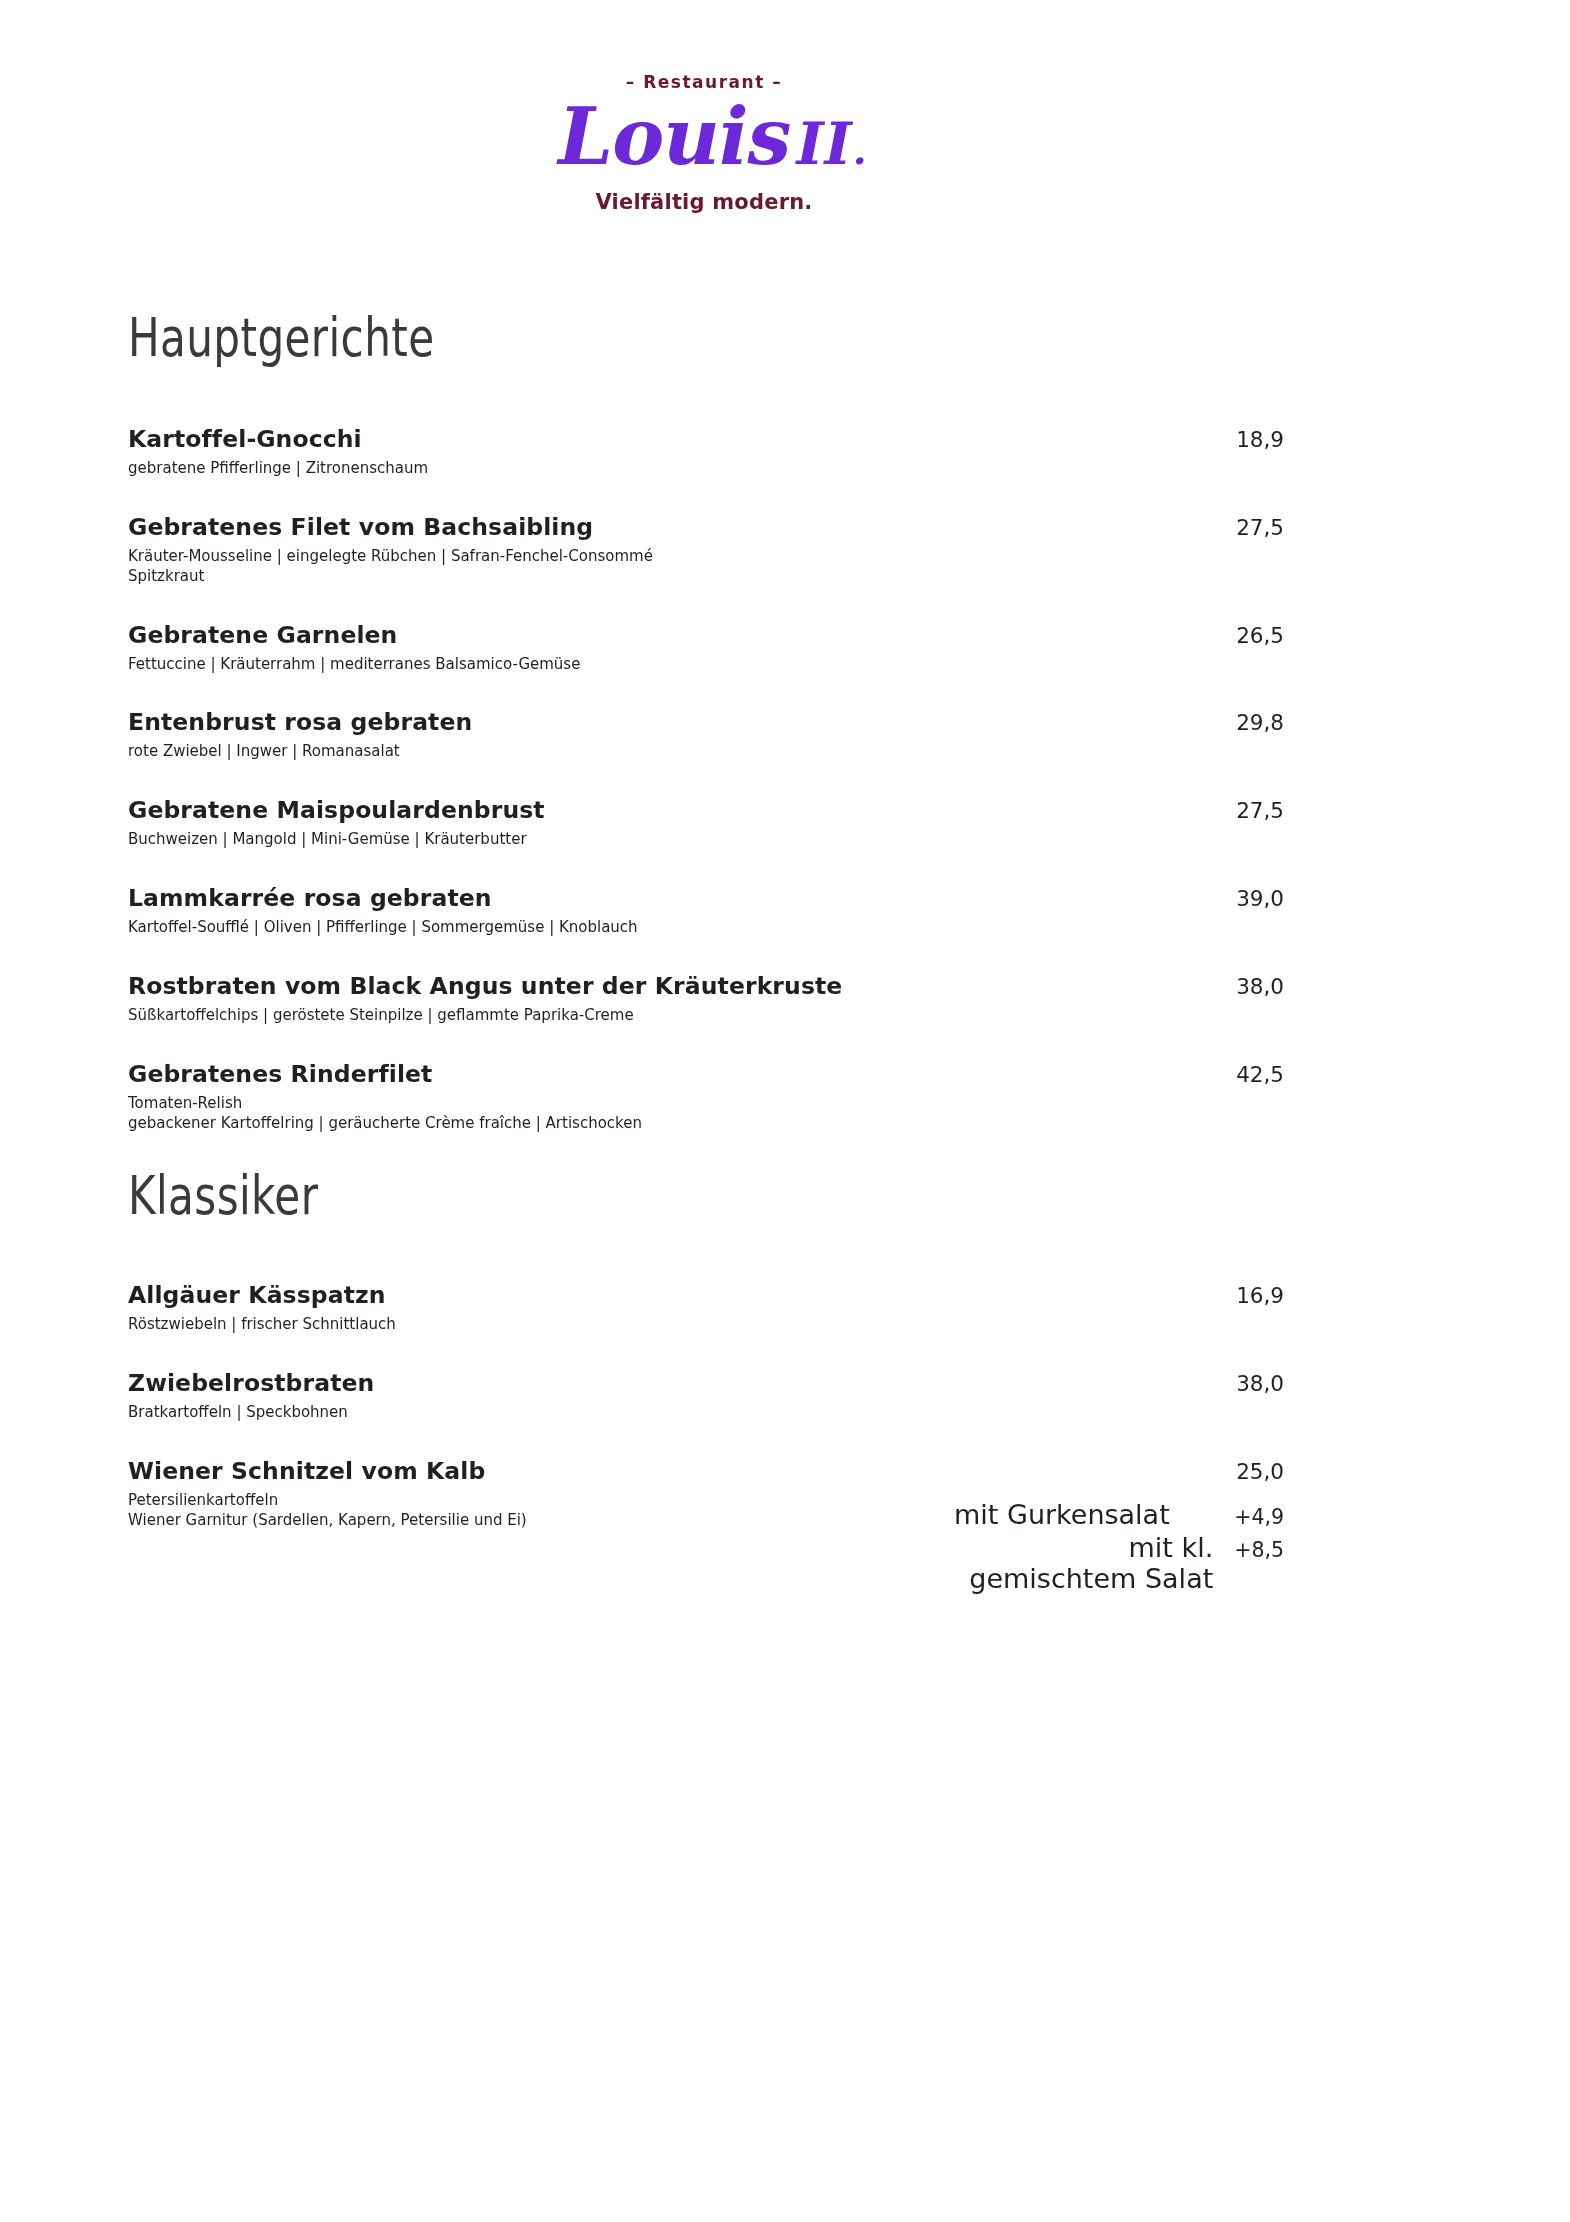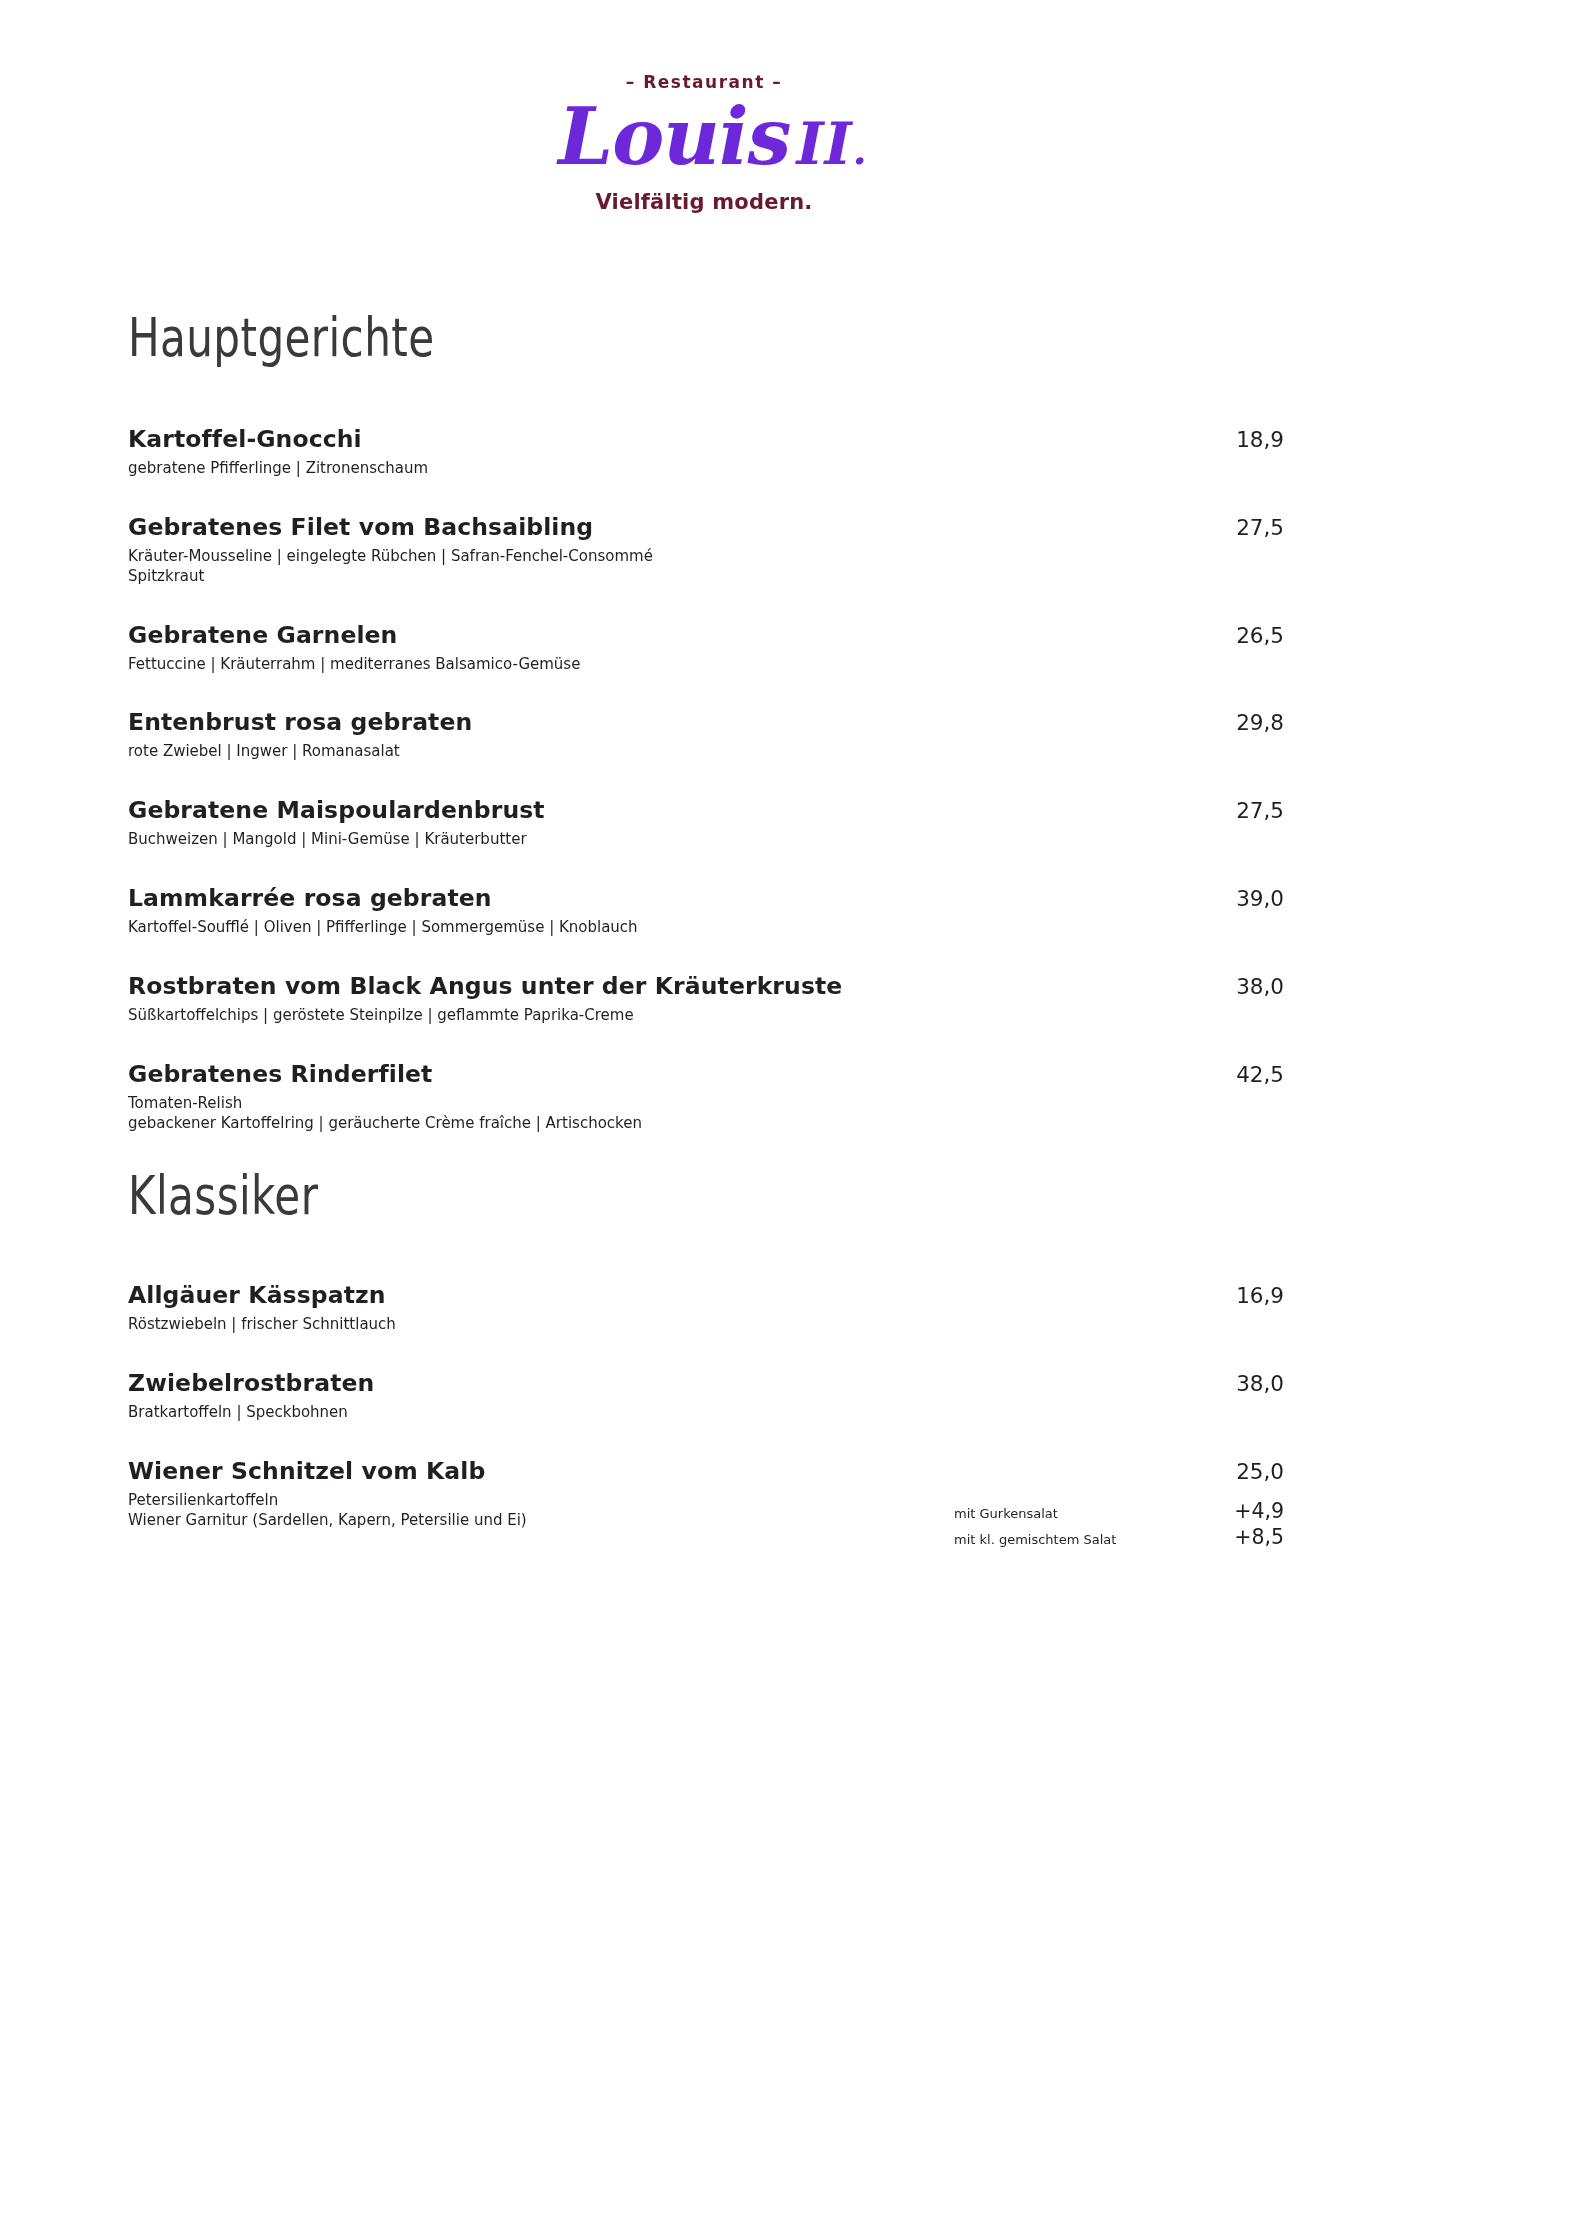--- a/index.html
+++ b/index.html
@@ -122,21 +122,21 @@
   }
 
   
   .opt-row {
     display: flex;
     align-items: baseline;
     justify-content: flex-end;
     margin-top: 2px;
   }
   .opt-label {
-    font-size: 13px;
+    font-size: 27px;
     color: #231f20;
     text-align: right;
   }
   .opt-price {
     font-size: 20.5px;
     color: #231f20;
     width: 92px;
     text-align: right;
   }
   .schnitzel-wrap {

